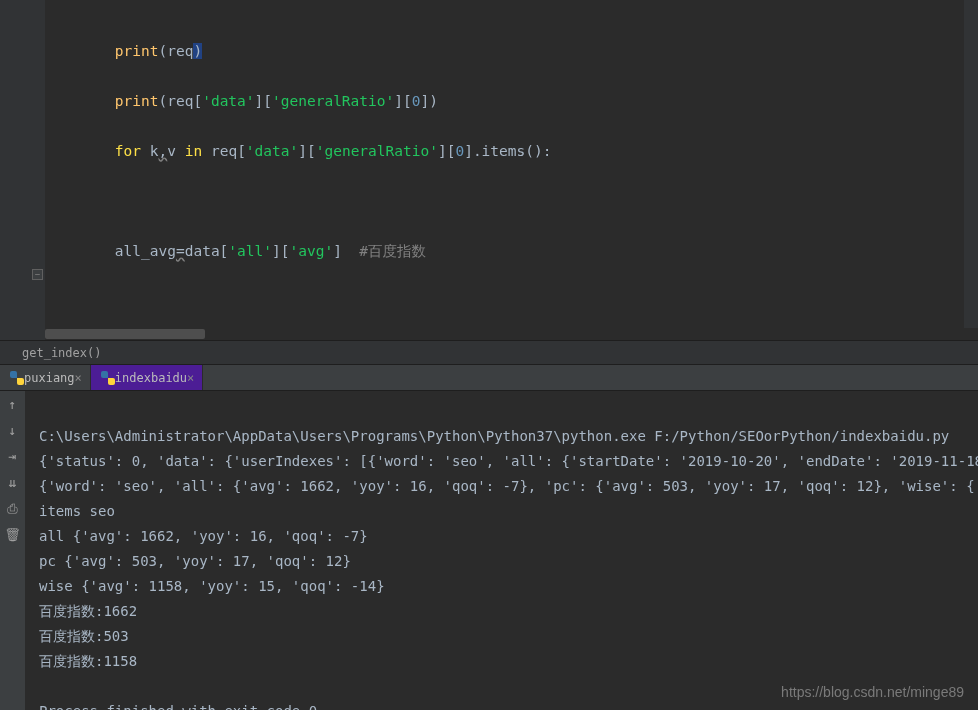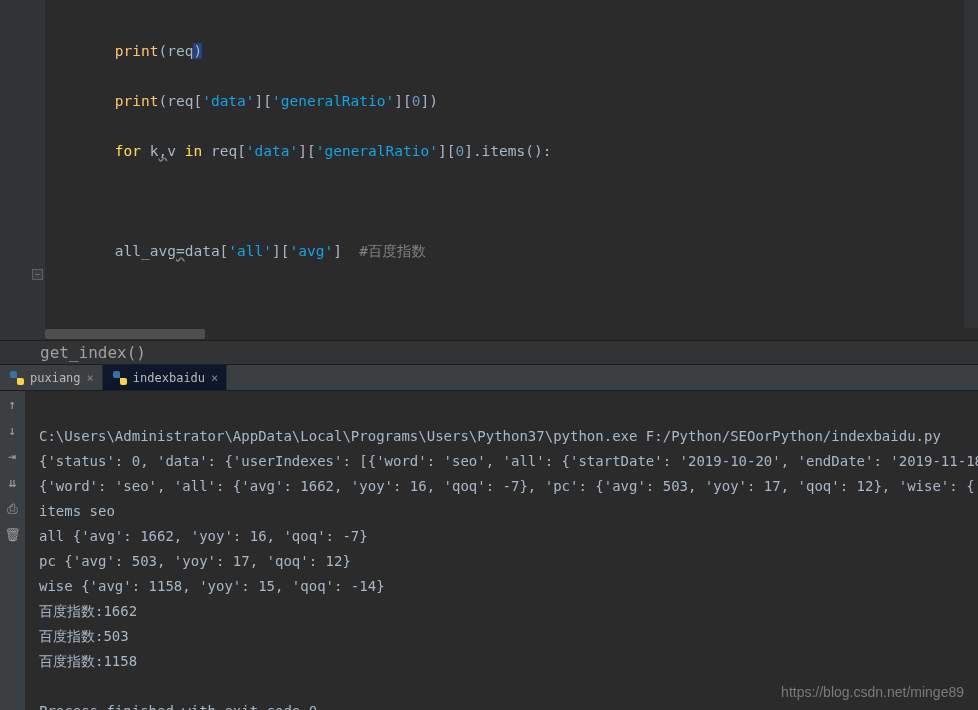--- a/index.html
+++ b/index.html
@@ -42,21 +42,21 @@
   .code-content {
     margin-left: 45px;
     padding-top: 14px;
     line-height: 25px;
     white-space: pre;
     font-size: 14.5px;
   }
   .code-line { height: 25px; }
   .kw { color: #fde047; }
   .fn { color: #ffc66d; }
-  .str { color: #0ea5e9; }
+  .str { color: #22c55e; }
   .num { color: #6897bb; }
   .param { color: #a9b7c6; }
   .cmt { color: #808080; }
   .op { color: #a9b7c6; }
   .wavy { text-decoration: underline #808080 wavy; text-decoration-skip-ink: none; }
   .hl-caret { background:#214283; }
   
   .hscroll-track {
     position: absolute;
     bottom: 0;
@@ -73,42 +73,41 @@
     top: 1px;
     background: #4e4e4e;
     border-radius: 2px;
   }
 
   .breadcrumb {
     height: 25px;
     background: #313335;
     border-top: 1px solid #1e1e1e;
     border-bottom: 1px solid #1e1e1e;
-    padding-left: 40px;
+    padding-left: 22px;
     line-height: 24px;
-    font-size: 16px;
+    font-size: 12px;
     color: #a0a0a0;
   }
 
   .tabs-bar {
     height: 26px;
     background: #3c3f41;
     display: flex;
     border-bottom: 1px solid #1e1e1e;
   }
   .run-tab {
     display: flex;
     align-items: center;
     padding: 0 8px 0 10px;
     font-size: 12px;
     color: #bbbbbb;
-    gap: 6px;
     border-right: 1px solid #2b2b2b;
   }
-  .run-tab.active { background: #0f172a; justify-content: flex-end; }
+  .run-tab.active { background: #4c1d95; justify-content: flex-end; }
   .py-icon {
     width: 14px; height: 14px;
     display: inline-block;
     position: relative;
   }
   .py-icon::before {
     content:"";
     position:absolute;
     width:7px;height:7px;
     background:#3572A5;
@@ -218,21 +217,21 @@
 <div class="console-wrap">
   <div class="console-toolbar">
     <div class="tool-icon">↑</div>
     <div class="tool-icon">↓</div>
     <div class="tool-icon">⇥</div>
     <div class="tool-icon">⇊</div>
     <div class="tool-icon">⎙</div>
     <div class="tool-icon">🗑</div>
   </div>
   <div class="console-output">
-<span>C:\Users\Administrator\AppData\Local\Programs\Users\Python37\python.exe F:/Python/SEOorPython/indexbaidu.py</span>
+<span>C:\Users\Administrator\AppData\Users\Programs\Python\Python37\python.exe F:/Python/SEOorPython/indexbaidu.py</span>
 <span>{'status': 0, 'data': {'userIndexes': [{'word': 'seo', 'all': {'startDate': '2019-10-20', 'endDate': '2019-11-18', 'd</span>
 <span>{'word': 'seo', 'all': {'avg': 1662, 'yoy': 16, 'qoq': -7}, 'pc': {'avg': 503, 'yoy': 17, 'qoq': 12}, 'wise': {'avg':</span>
 <span>items seo</span>
 <span>all {'avg': 1662, 'yoy': 16, 'qoq': -7}</span>
 <span>pc {'avg': 503, 'yoy': 17, 'qoq': 12}</span>
 <span>wise {'avg': 1158, 'yoy': 15, 'qoq': -14}</span>
 <span>百度指数:1662</span>
 <span>百度指数:503</span>
 <span>百度指数:1158</span>
 <span></span>

